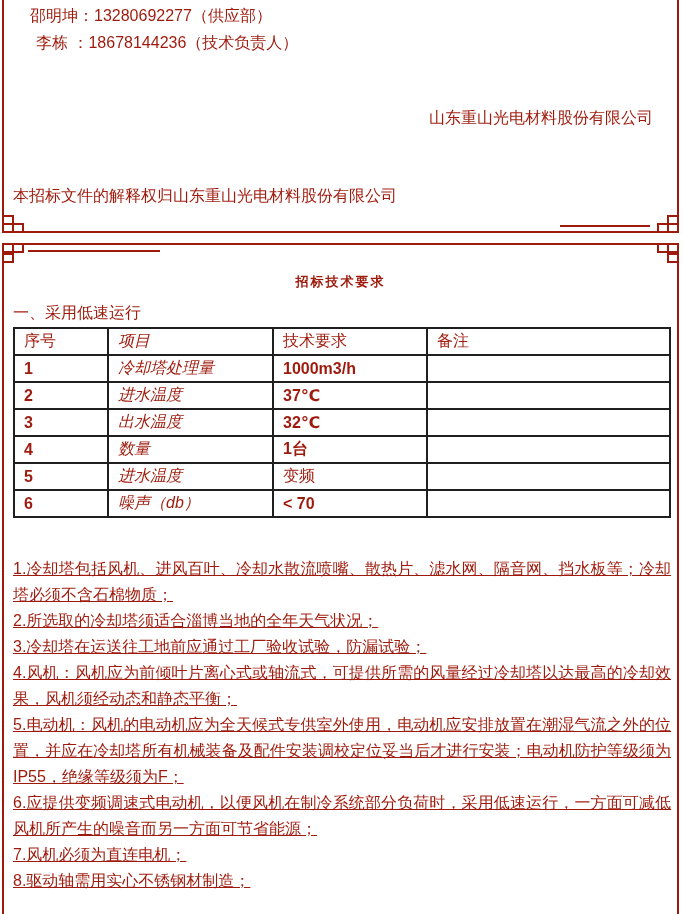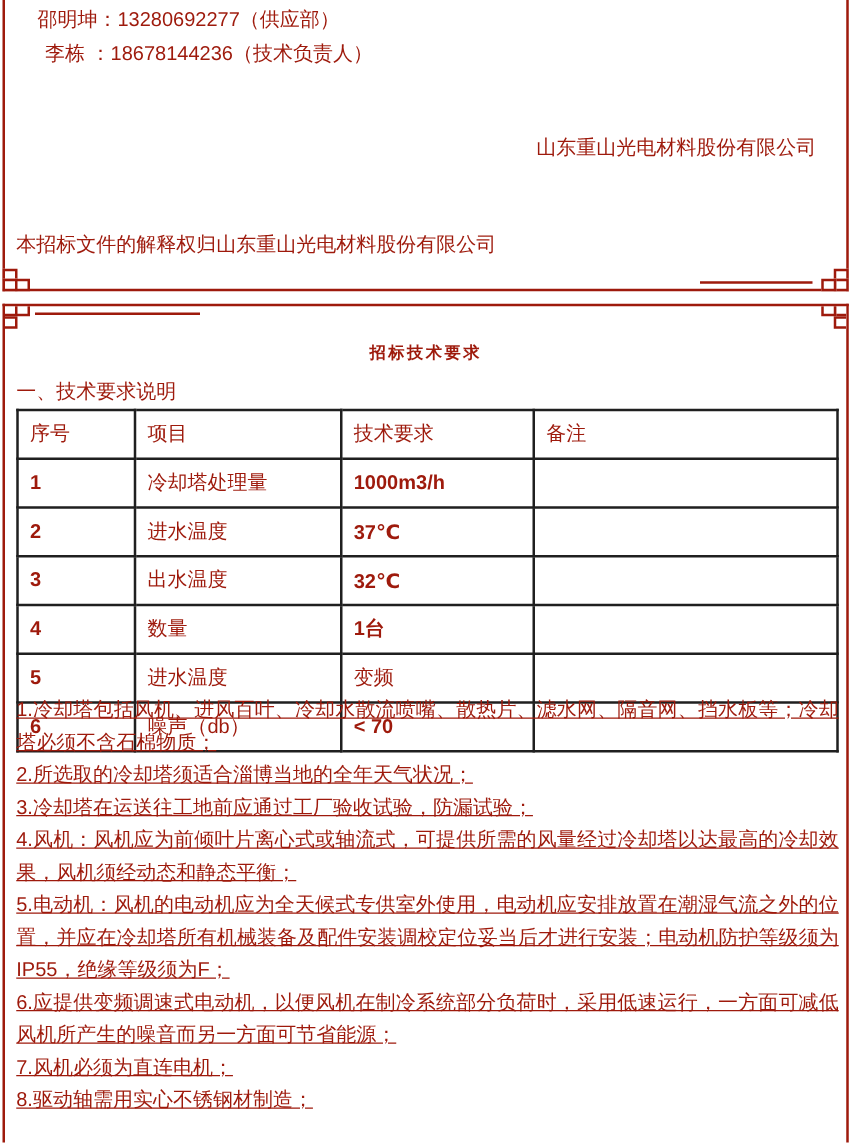--- a/index.html
+++ b/index.html
@@ -46,26 +46,26 @@
 
   
   .doc-title{position:absolute;top:28px;left:0;width:100%;text-align:center;
     font-size:13px;font-weight:bold;letter-spacing:2px;color:var(--red);}
   .h1{top:58px;left:9px;}
   table.spec{
     position:absolute;top:82px;left:9px;border-collapse:collapse;
     table-layout:fixed;
   }
   table.spec td{
-    border:2px solid var(--tbl);height:39px;box-sizing:border-box;
+    border:2px solid var(--tbl);height:27px;box-sizing:border-box;
     padding:0 4px 0 9px;font-size:16px;color:var(--red);
     overflow:hidden;white-space:nowrap;vertical-align:middle;
   }
   td.c0{width:94px;}
-  td.c1{width:165px;}
+  td.c1{width:165px;font-style:italic;}
   td.c2{width:154px;}
   td.c3{width:243px;}
   td.bold{font-weight:bold;}
 
   .sec2{position:absolute;top:311px;left:9px;width:658px;line-height:26px;
     font-size:16px;color:var(--red);}
   .sec2 .item{text-align:justify;text-decoration:underline;}
 </style>
 </head>
 <body>
@@ -92,21 +92,21 @@
   <div class="sq" style="left:8px;top:-2px;"></div>
   <div class="sq" style="left:-2px;top:8px;"></div>
 
   <div class="sq" style="right:-2px;top:-2px;"></div>
   <div class="sq" style="right:8px;top:-2px;"></div>
   <div class="sq" style="right:-2px;top:8px;"></div>
   <div class="rule" style="left:24px;top:5px;width:132px;"></div>
 
   <div class="doc-title">招标技术要求</div>
 
-  <div class="txt h1">一、技术要求说明</div>
+  <div class="txt h1">一、采用低速运行</div>
 
   <table class="spec">
     <tbody>
       <tr>
         <td class="c0">序号</td>
         <td class="c1">项目</td>
         <td class="c2">技术要求</td>
         <td class="c3">备注</td>
       </tr>
       <tr>

